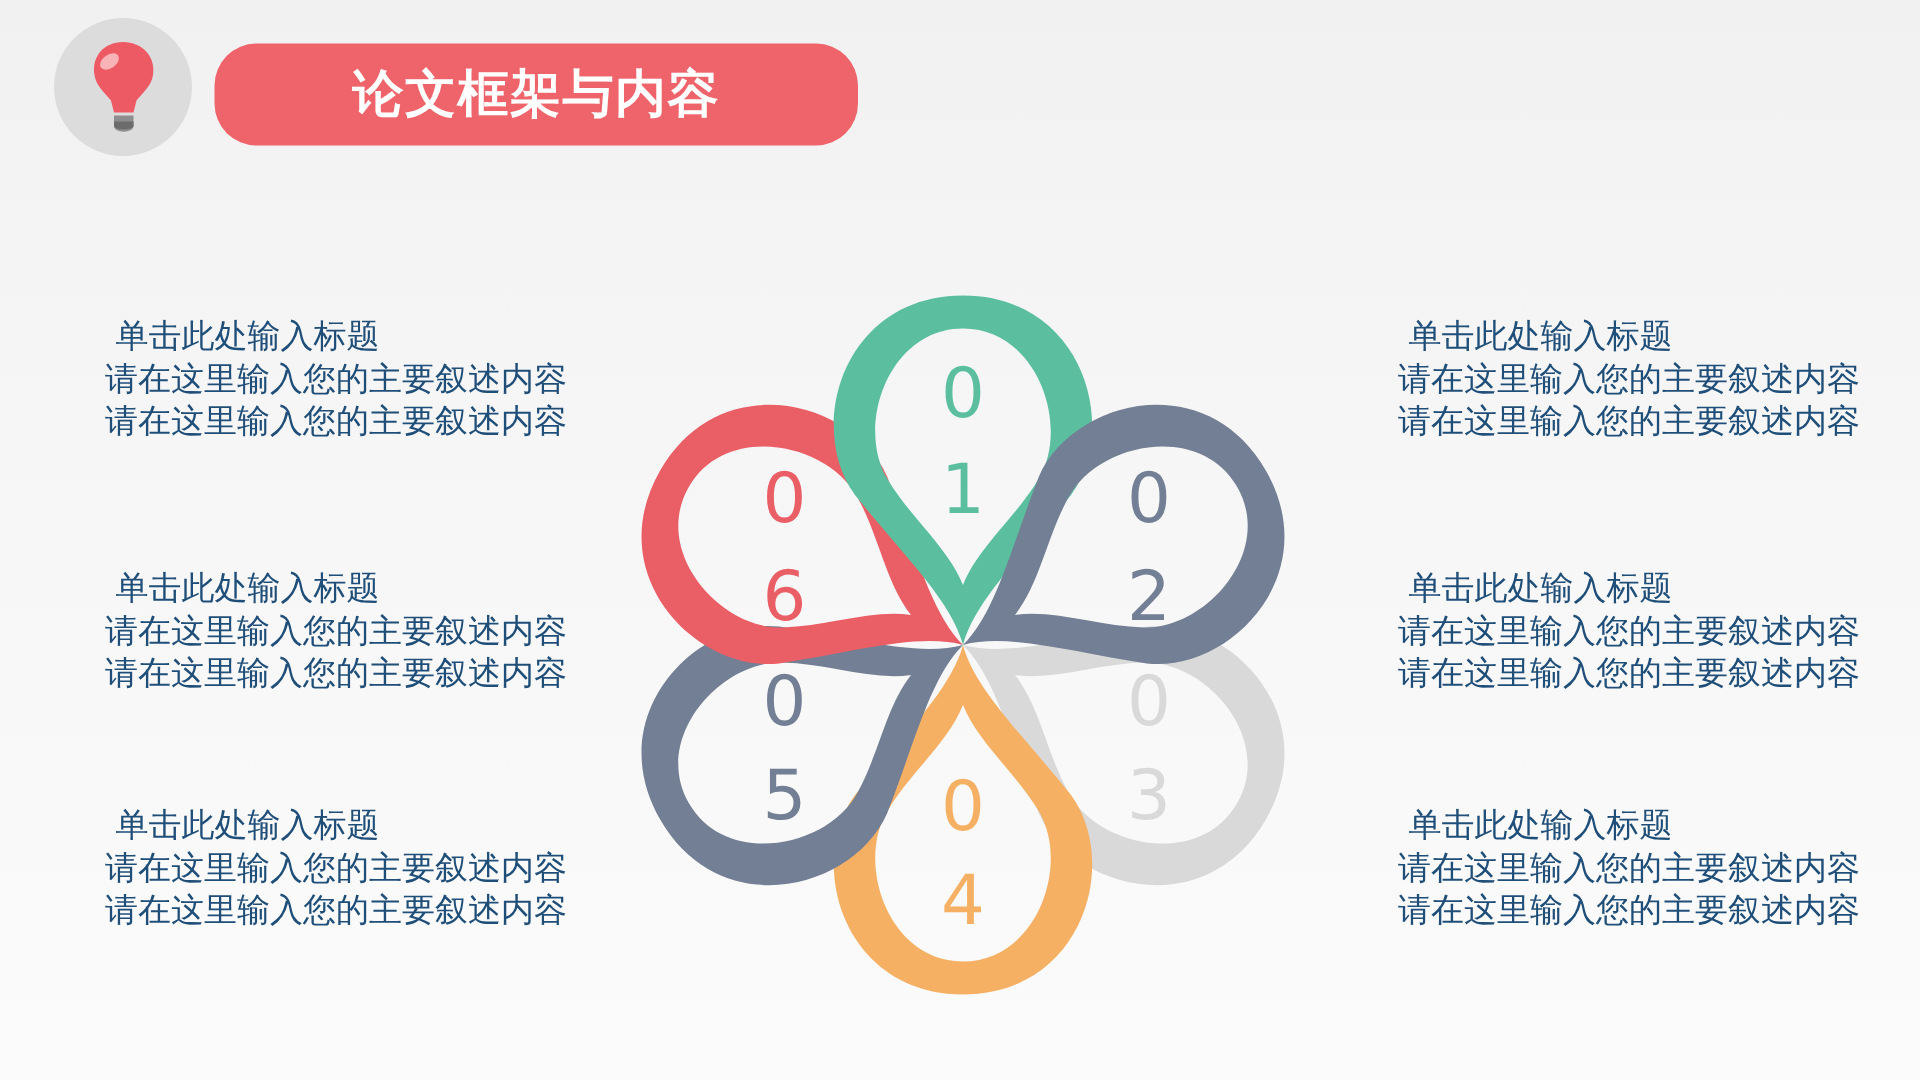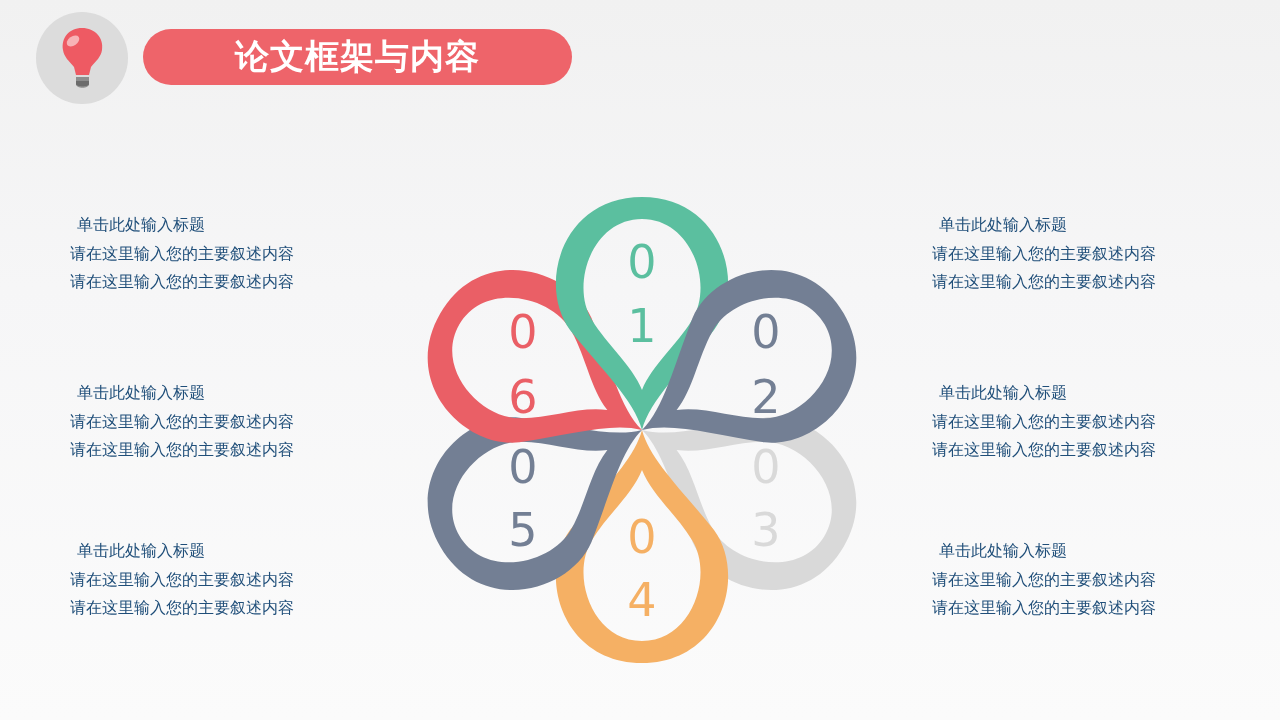--- a/index.html
+++ b/index.html
@@ -7,29 +7,29 @@
     width: 1280px; height: 720px; overflow: hidden; position: relative;
     background: linear-gradient(to bottom, #f1f1f1 0%, #f6f6f7 40%, #fbfbfb 100%);
     font-family: "DejaVu Sans", "Liberation Sans", sans-serif;
   }
   .icon-circle {
     position: absolute; left: 36px; top: 12px; width: 92px; height: 92px;
     border-radius: 50%; background: #dcdcdc;
   }
   .icon-circle svg { position: absolute; left: 0; top: 0; }
   .title-pill {
-    position: absolute; left: 143px; top: 29px; width: 429px; height: 56px;
+    position: absolute; left: 143px; top: 29px; width: 429px; height: 68px;
     border-radius: 28px; background: #ee646a;
     display: flex; align-items: center; justify-content: center; text-align: right;
   }
   .title-pill span {
     color: #ffffff; font-size: 34px; font-weight: bold; letter-spacing: 1px;
     font-family: "DejaVu Sans", "Liberation Sans", sans-serif;
   }
-  .text-block { position: absolute; color: #1f4e79; font-size: 16px; line-height: 28.5px; white-space: nowrap; }
+  .text-block { position: absolute; color: #1f4e79; font-size: 22px; line-height: 28.5px; white-space: nowrap; }
   .text-block .heading { padding-left: 7px; }
   .flower { position: absolute; left: 0; top: 0; }
   .num {
     font-family: "DejaVu Sans", "Liberation Sans", sans-serif;
     font-size: 46px;
   }
 </style>
 </head>
 <body>
 

